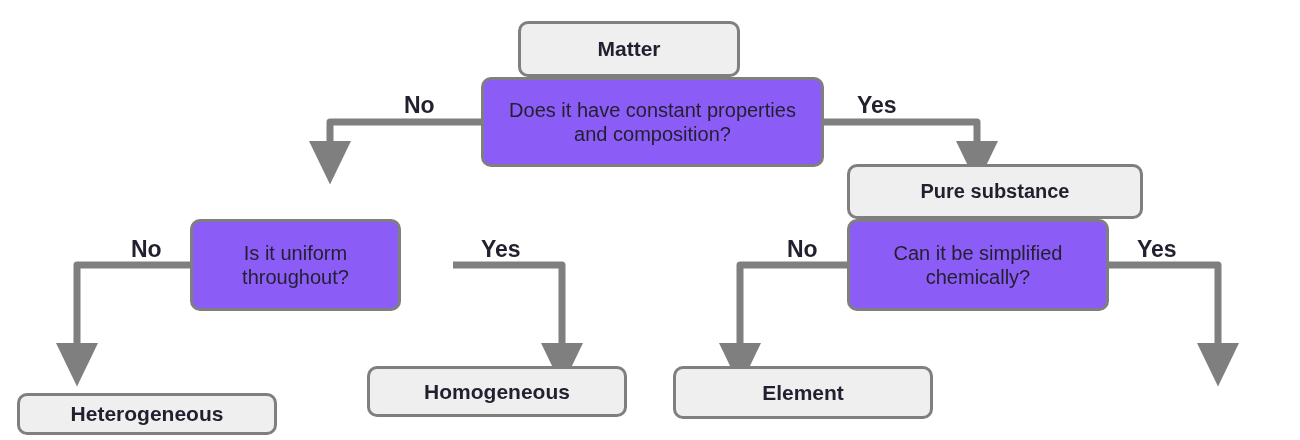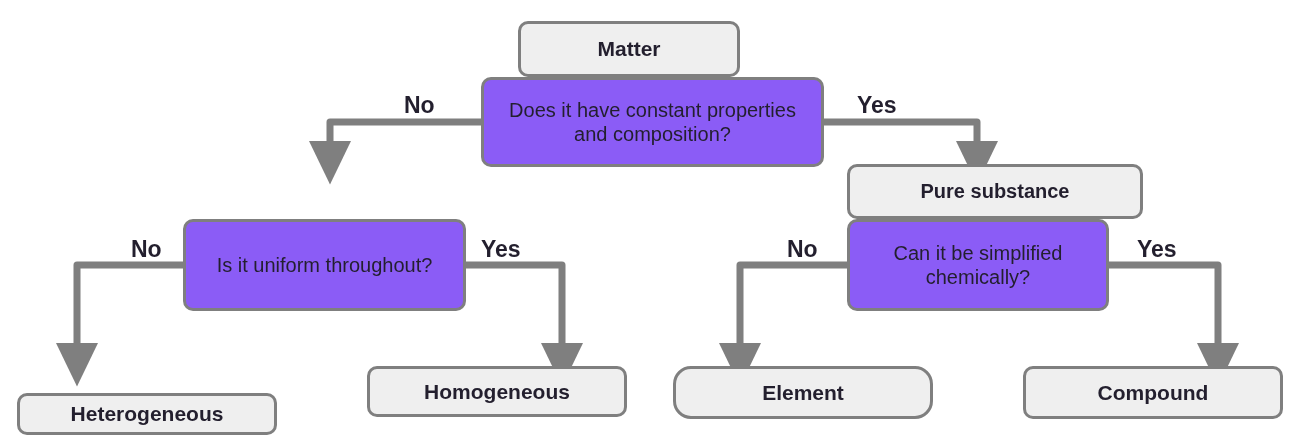--- a/index.html
+++ b/index.html
@@ -86,42 +86,39 @@
   </svg>
 
   <div class="node term" style="left:518px; top:21px; width:222px; height:56px;">
     <span>Matter</span>
   </div>
 
   <div class="node question" style="left:481px; top:77px; width:343px; height:90px;">
     <span>Does it have constant properties and composition?</span>
   </div>
 
-  <div class="node question" style="left:183px; top:219px; width:283px; height:92px;">
+  <div class="node question" style="left:190px; top:219px; width:211px; height:92px;">
     <span>Is it uniform throughout?</span>
   </div>
 
   <div class="node header" style="left:847px; top:164px; width:296px; height:55px;">
     <span>Pure substance</span>
   </div>
   <div class="node question" style="left:847px; top:219px; width:262px; height:92px;">
     <span>Can it be simplified chemically?</span>
   </div>
 
   <div class="node term" style="left:17px; top:376px; width:260px; height:42px;margin-top:17px;">
     <span>Heterogeneous</span>
   </div>
   <div class="node term" style="left:367px; top:366px; width:260px; height:51px;">
     <span>Homogeneous</span>
   </div>
-  <div class="node term" style="left:673px; top:366px; width:260px; height:53px;border-radius:18px;">
+  <div class="node term" style="left:673px; top:366px; width:260px; height:53px;">
     <span>Element</span>
-  </div>
-  <div class="node term" style="left:1023px; top:366px; width:260px; height:53px;">
-    <span>Compound</span>
   </div>
 
   <div class="edge-label" style="left:404px; top:92px;">No</div>
   <div class="edge-label" style="left:857px; top:92px;">Yes</div>
   <div class="edge-label" style="left:131px; top:236px;">No</div>
   <div class="edge-label" style="left:481px; top:236px;">Yes</div>
   <div class="edge-label" style="left:787px; top:236px;">No</div>
   <div class="edge-label" style="left:1137px; top:236px;">Yes</div>
 
 </div>

